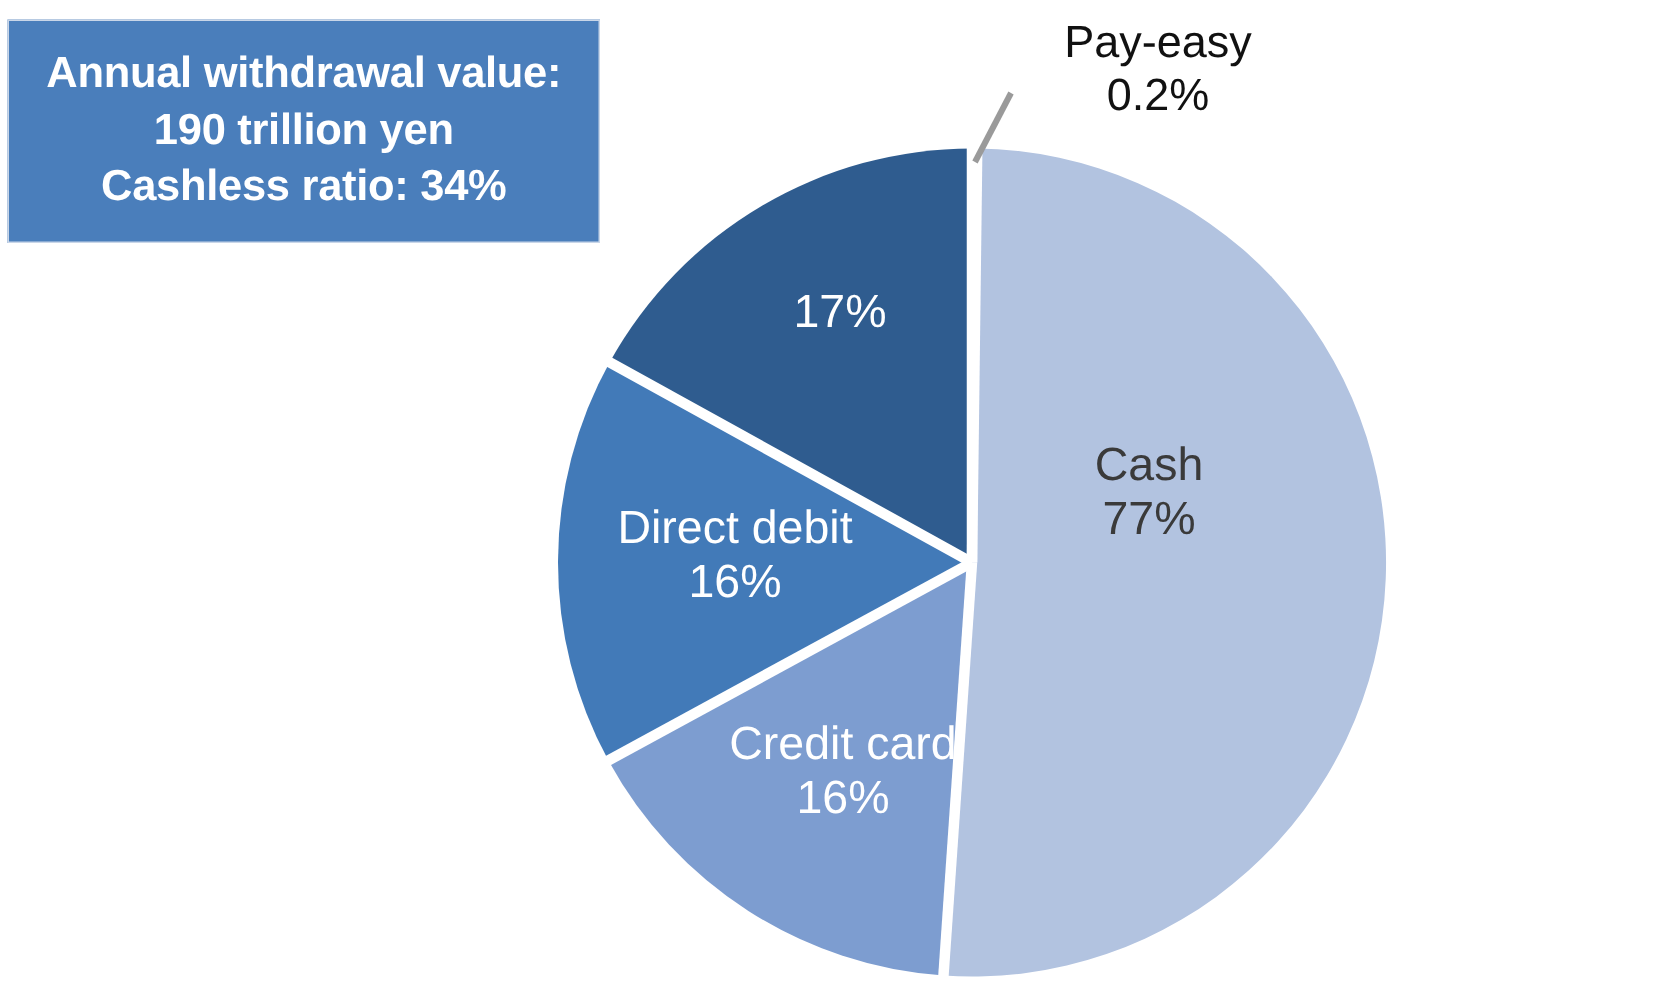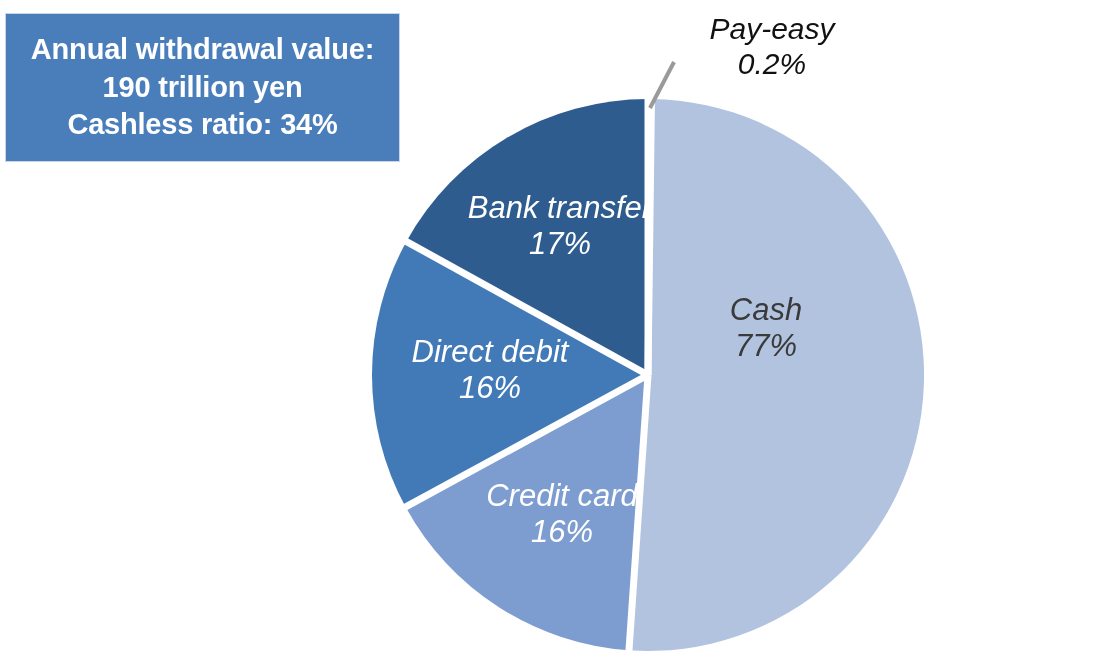--- a/index.html
+++ b/index.html
@@ -53,21 +53,20 @@
     position: absolute;
     text-align: center;
     line-height: 1.16;
     white-space: nowrap;
     pointer-events: none;
   }
   .slice-label .name,
   .slice-label .pct {
     display: block;
     font-size: 31px;
-    font-style: italic;
   }
   .label-light .name,
   .label-light .pct { color: #ffffff; }
   .label-dark .name,
   .label-dark .pct { color: #3a3a3a; }
 
   #label-pay-easy { left: 662px; top: 12px; width: 220px; }
   #label-pay-easy .name,
   #label-pay-easy .pct { color: #111111; font-size: 30px; }
 
@@ -118,15 +117,14 @@
   <span class="name">Credit card</span>
   <span class="pct">16%</span>
 </div>
 
 <div class="slice-label label-light" id="label-direct">
   <span class="name">Direct debit</span>
   <span class="pct">16%</span>
 </div>
 
 <div class="slice-label label-light" id="label-bank">
-  <span class="name">Bank transfer</span>
   <span class="pct">17%</span>
 </div>
 
 </body></html>

